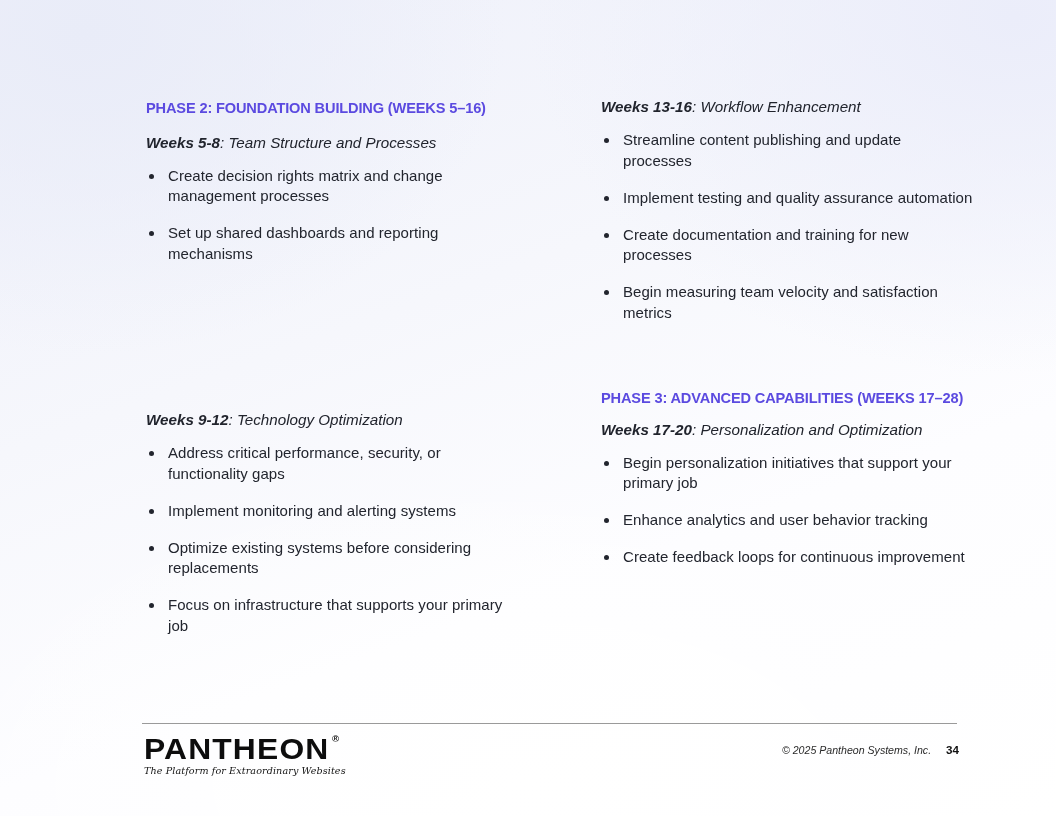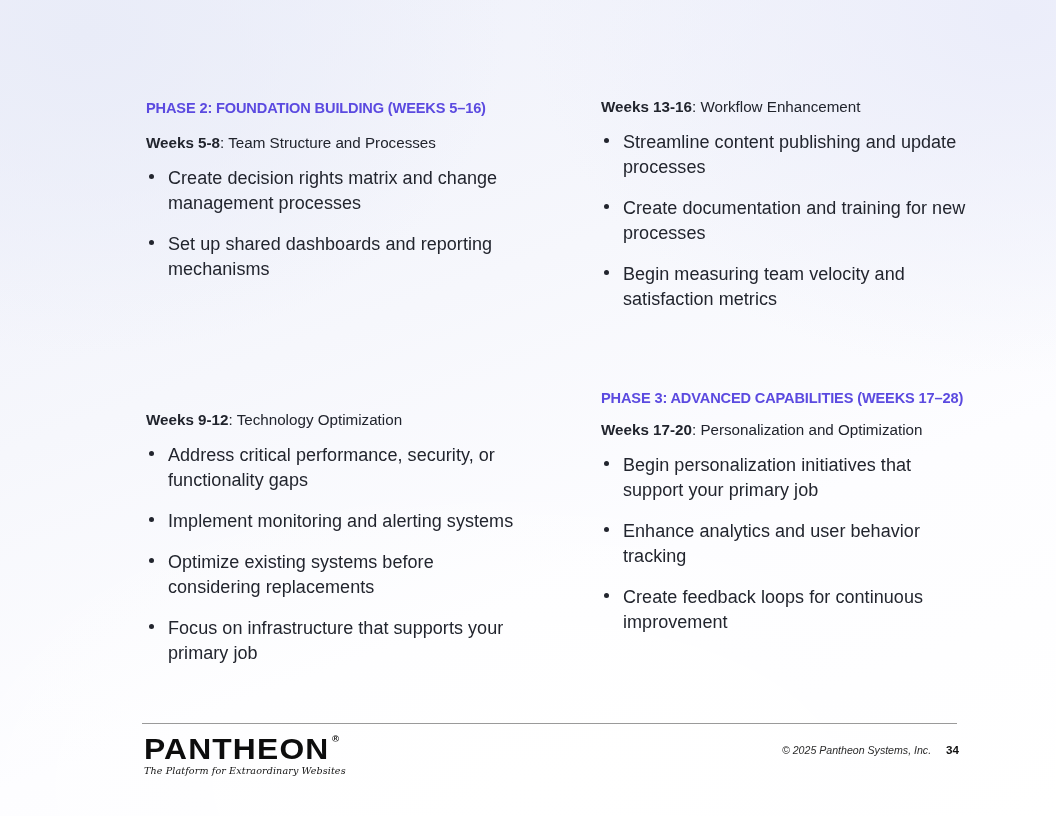--- a/index.html
+++ b/index.html
@@ -55,36 +55,37 @@
     white-space: nowrap;
   }
 
   .sub-heading {
     color: #21242d;
     font-size: 15.2px;
     font-weight: 400;
     line-height: 1.25;
     margin: 0 0 14px 0;
     white-space: nowrap;
+    font-style: italic;
   }
   .sub-heading .wk {
     font-weight: 700;
   }
 
   ul.bullets {
     list-style: none;
     margin: 0;
     padding: 0;
   }
   ul.bullets > li {
     position: relative;
     padding-left: 22px;
     margin: 0 0 16px 0;
     color: #22252e;
-    font-size: 18px;
+    font-size: 15px;
     line-height: 1.39;
     font-weight: 400;
     letter-spacing: 0.05px;
   }
   ul.bullets > li:last-child { margin-bottom: 0; }
   ul.bullets > li .dot {
     position: absolute;
     left: 3px;
     top: 8px;
     width: 5px;
@@ -228,20 +229,24 @@
           <span class="wk">Weeks 13-16</span><span>: </span><span>Workflow Enhancement</span>
         </p>
 
         <ul class="bullets">
           <li>
             <span class="dot"></span>
             <span class="bullet-text">Streamline content publishing and update processes</span>
           </li>
           <li>
             <span class="dot"></span>
+            <span class="bullet-text">Implement testing and quality assurance automation</span>
+          </li>
+          <li>
+            <span class="dot"></span>
             <span class="bullet-text">Create documentation and training for new processes</span>
           </li>
           <li>
             <span class="dot"></span>
             <span class="bullet-text">Begin measuring team velocity and satisfaction metrics</span>
           </li>
         </ul>
       </div>
 
       <div class="block" style="top:390px; width:380px;">

